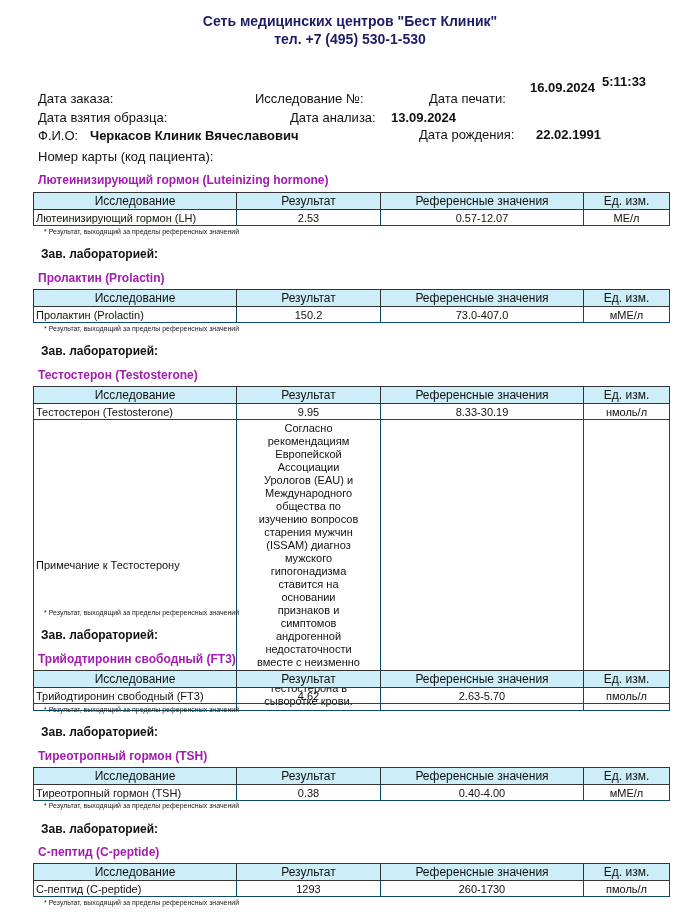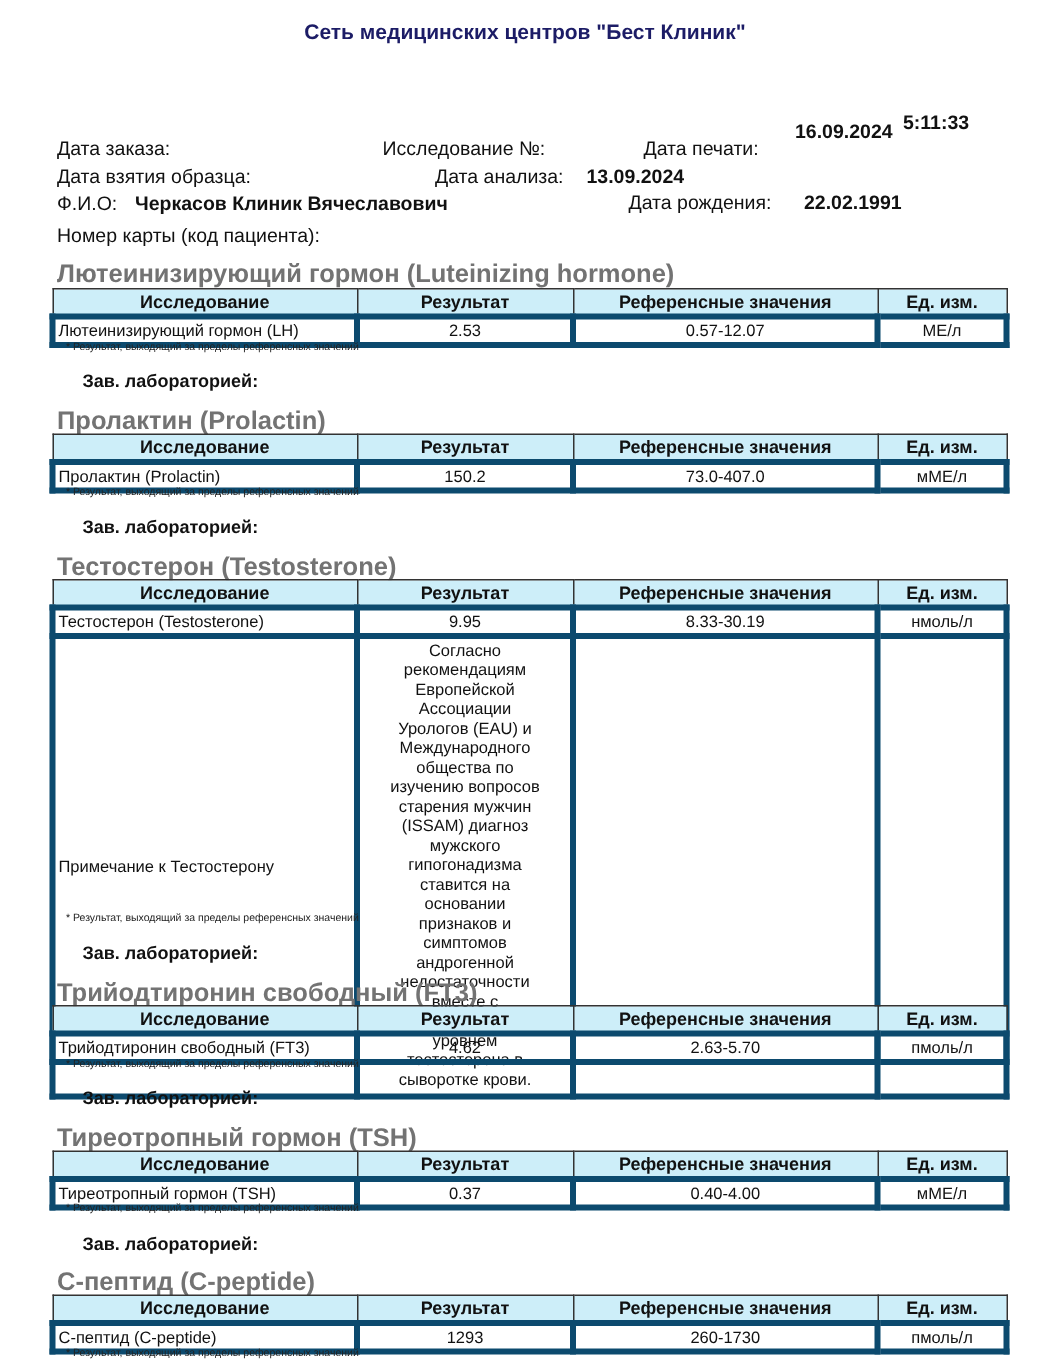--- a/index.html
+++ b/index.html
@@ -1,37 +1,38 @@
 <!DOCTYPE html>
 <html><head>
 <meta charset="utf-8">
 <style>
   html, body { margin: 0; padding: 0; background: #ffffff; }
   body { width: 700px; height: 913px; position: relative; overflow: hidden;
          font-family: "Liberation Sans", sans-serif; color: #111; }
   .header { position: absolute; top: 12px; left: 0; width: 700px; text-align: center;
             color: #1c1c66; font-weight: bold; font-size: 14px; line-height: 18px; }
   .meta { position: absolute; font-size: 13px; white-space: nowrap; }
-  .section-title { position: absolute; left: 38px; color: #737373; font-weight: bold; font-size: 17px; }
+  .section-title { position: absolute; left: 38px; color: #a21caf; font-weight: bold; font-size: 12px; }
   table.res { position: absolute; left: 33px; width: 632px; border-collapse: collapse;
               font-size: 11px; table-layout: fixed; }
-  table.res th { background: #cdeef9; font-weight: bold; font-size: 12px; height: 16px;
+  table.res th { background: #cdeef9; font-weight: normal; font-size: 12px; height: 16px;
                  border: 1px solid #333; padding: 0; text-align: center; margin-top: 40px; }
-  table.res td { border: 4px solid #0c4a6e; padding: 0 2px; height: 15px; text-align: center; }
+  table.res td { border: 1px solid #0c4a6e; padding: 0 2px; height: 15px; text-align: center; }
   table.res td.name { text-align: left; }
   table.res td.note { font-size: 11px; line-height: 13px; padding: 2px 20px; }
   .col1 { width: 202px; } .col2 { width: 143px; } .col3 { width: 202px; } .col4 { width: 85px; }
   .footnote { position: absolute; left: 44px; font-size: 7px; color: #222; }
-  .lab { position: absolute; left: 55px; font-weight: bold; font-size: 12px; }
+  .lab { position: absolute; left: 41px; font-weight: bold; font-size: 12px; }
 </style>
 </head>
 <body>
 
 <div class="header">
   <div>Сеть медицинских центров "Бест Клиник"</div>
+  <div>тел. +7 (495) 530-1-530</div>
 </div>
 
 <span class="meta" style="left:38px;top:91px">Дата заказа:</span>
 <span class="meta" style="left:255px;top:91px">Исследование №:</span>
 <span class="meta" style="left:429px;top:91px">Дата печати:</span>
 <span class="meta" style="left:530px;top:80px;font-weight:bold">16.09.2024</span>
 <span class="meta" style="left:602px;top:74px;font-weight:bold">5:11:33</span>
 
 <span class="meta" style="left:38px;top:110px">Дата взятия образца:</span>
 <span class="meta" style="left:290px;top:110px">Дата анализа:</span>
@@ -134,21 +135,21 @@
 <table class="res" style="top:767px">
   <tbody>
       <tr>
     <th class="col1">Исследование</th>
     <th class="col2">Результат</th>
     <th class="col3">Референсные значения</th>
     <th class="col4">Ед. изм.</th>
   </tr>
   <tr>
     <td class="name">Тиреотропный гормон (TSH)</td>
-    <td>0.37</td>
+    <td>0.38</td>
     <td>0.40-4.00</td>
     <td>мМЕ/л</td>
   </tr>
 </tbody>
   </table>
 <div class="footnote" style="top:802px">* Результат, выходящий за пределы референсных значений</div>
 <div class="lab" style="top:822px">Зав. лабораторией:</div>
 
 <div class="section-title" style="top:845px">С-пептид (C-peptide)</div>
 <table class="res" style="top:863px">

